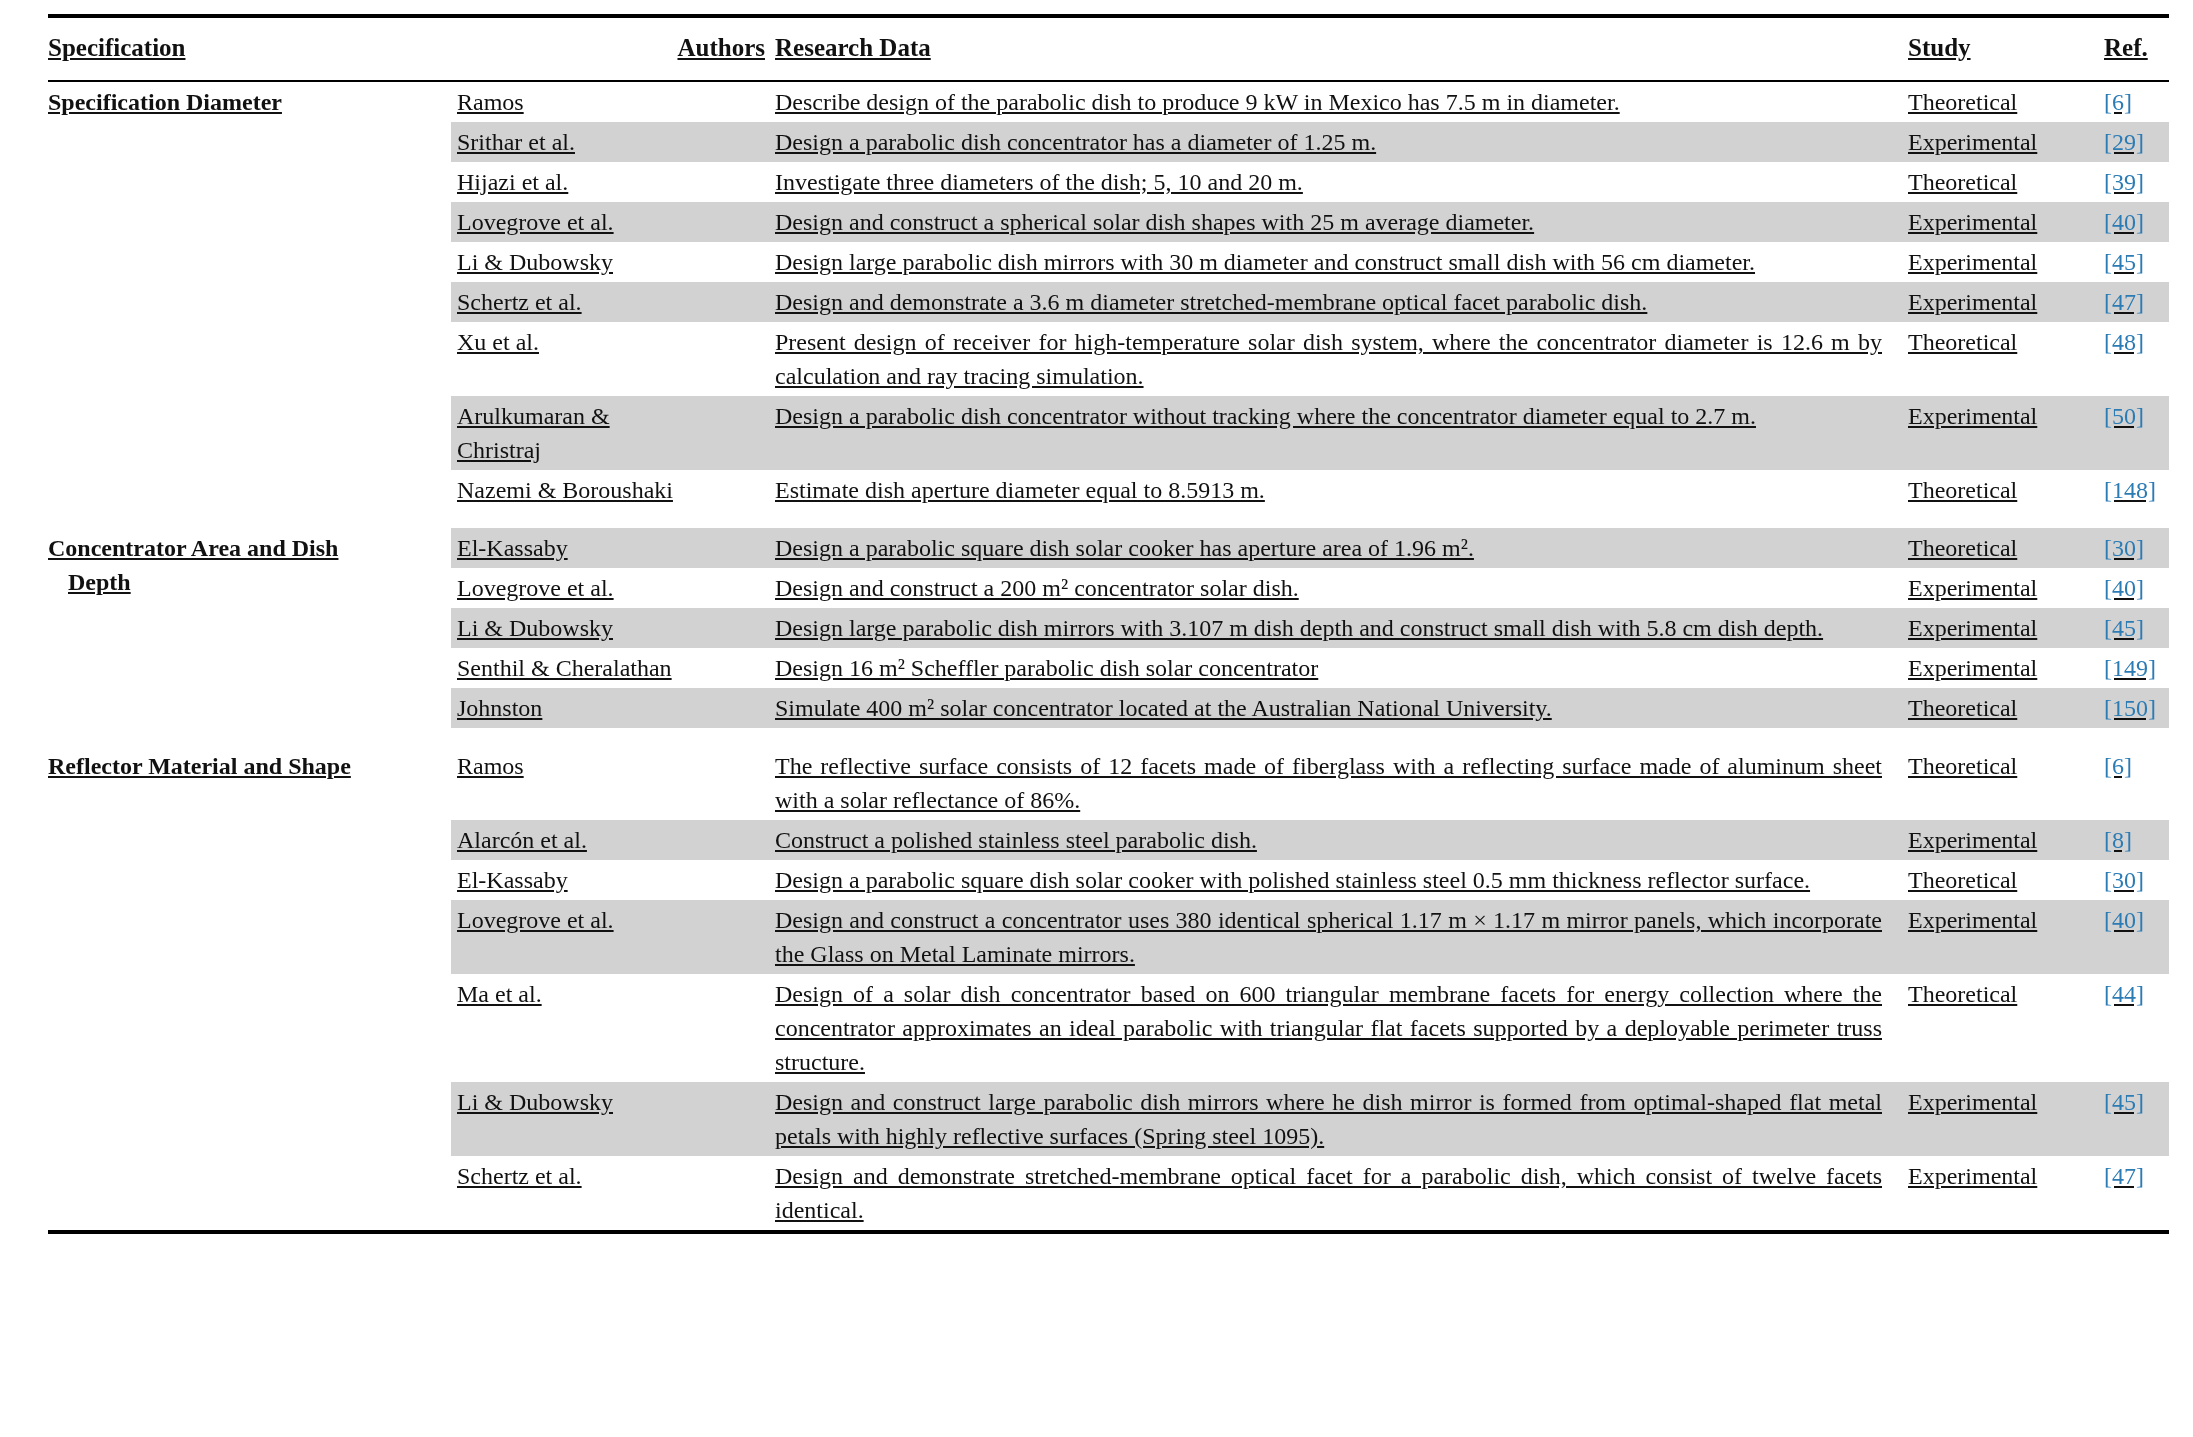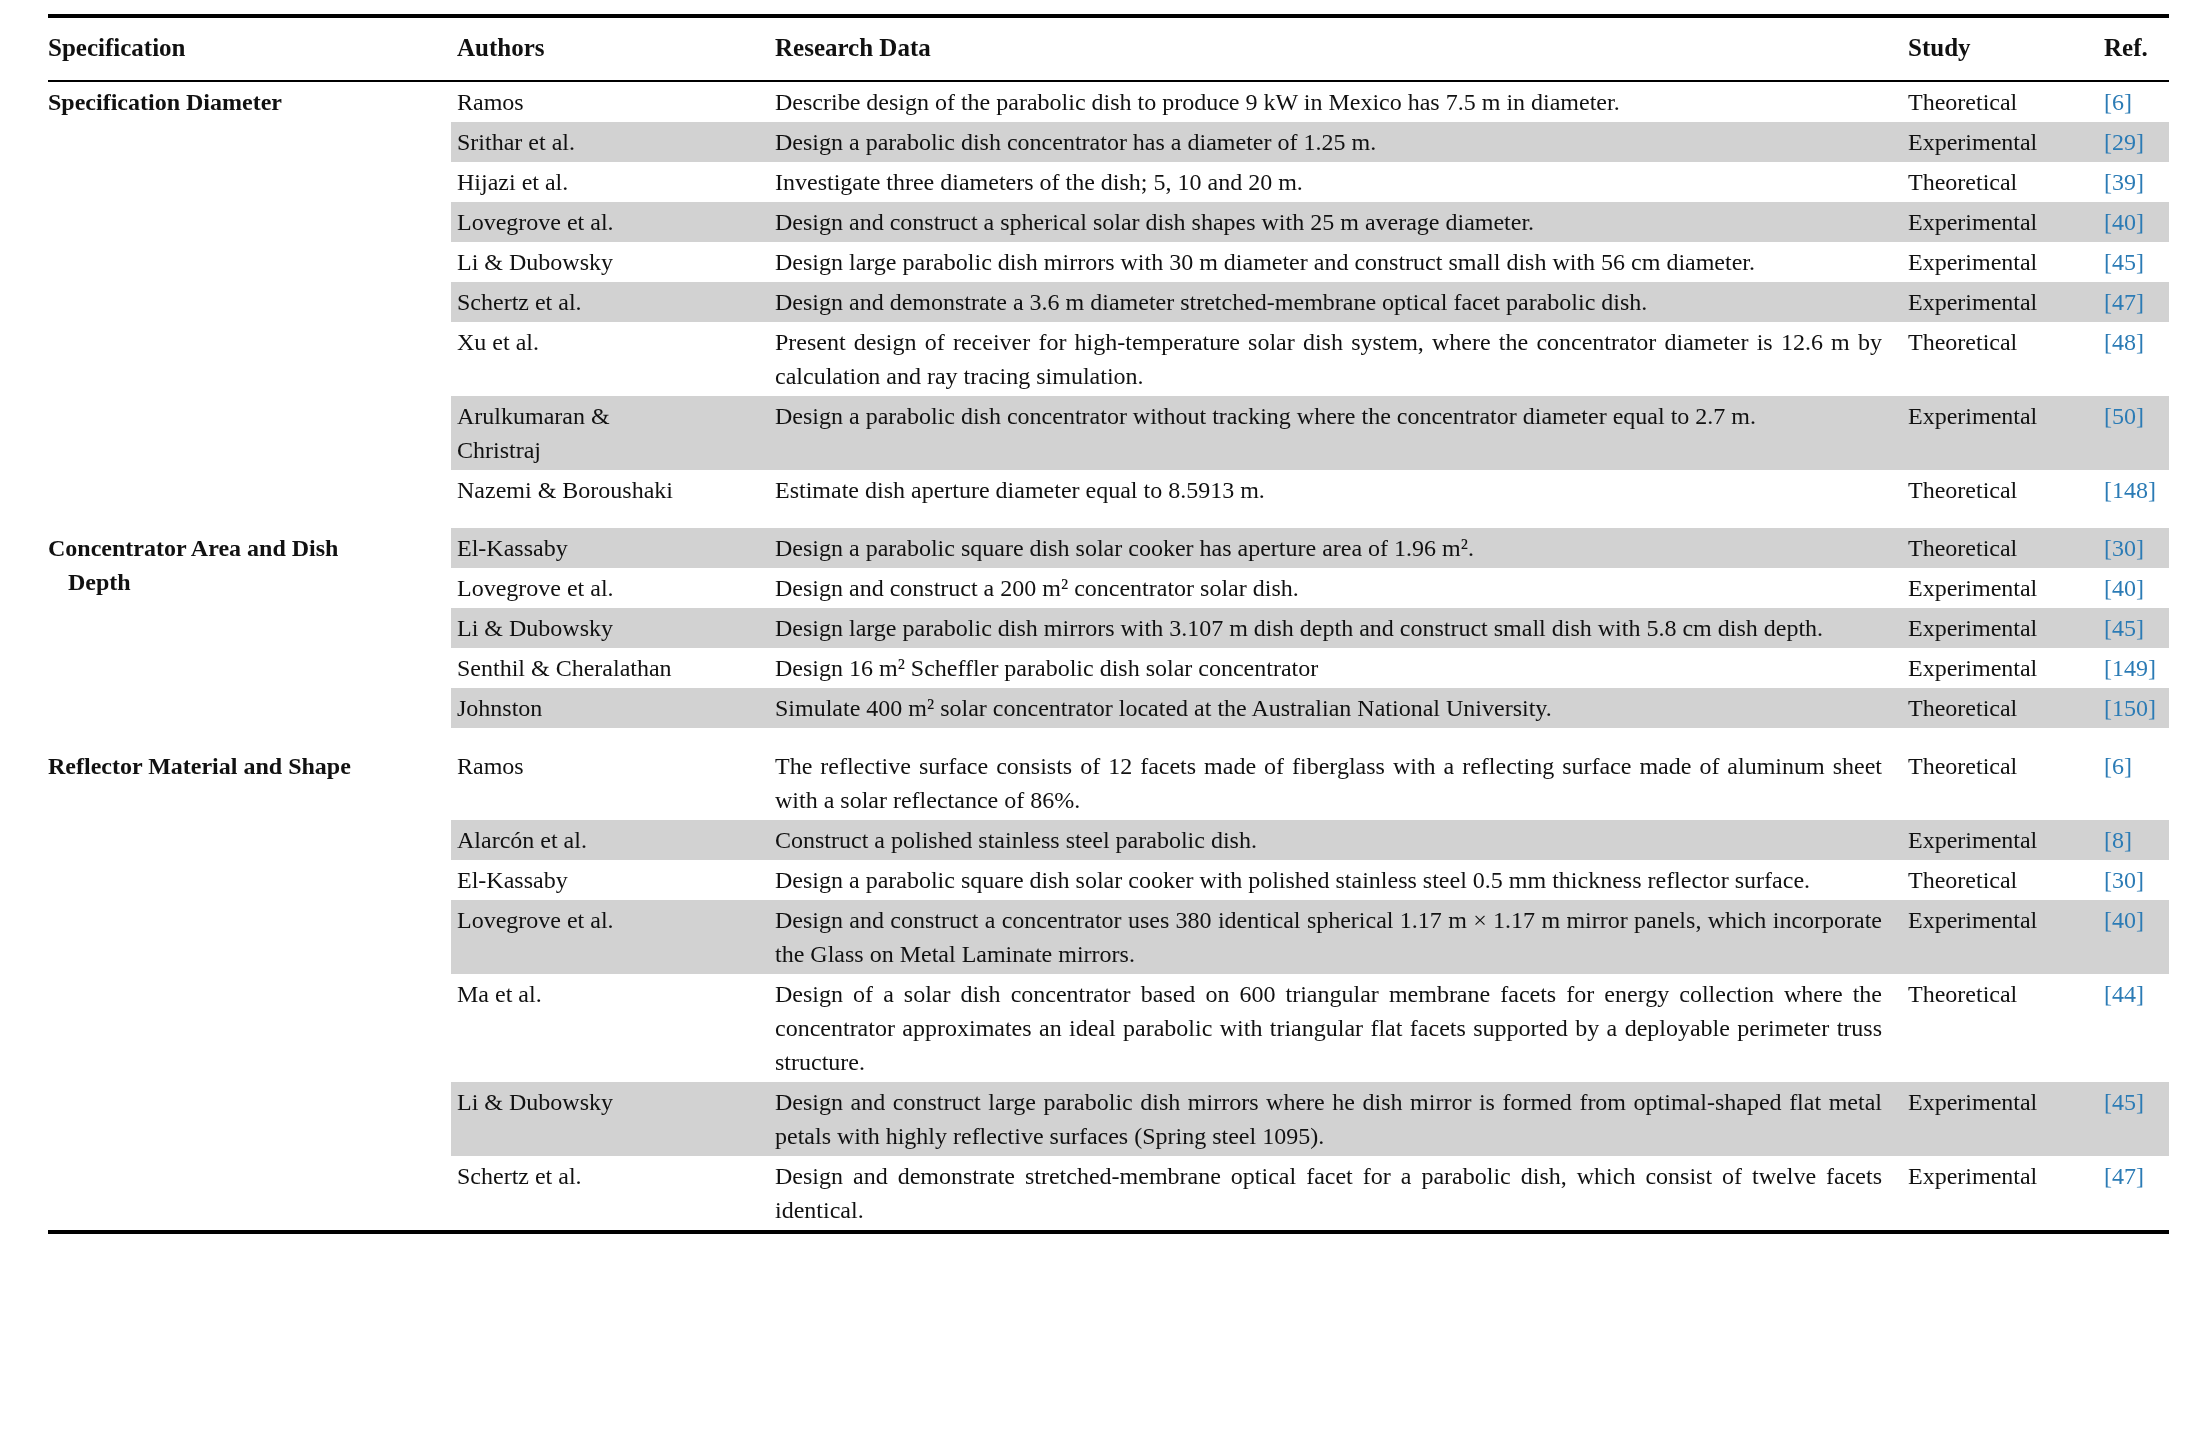--- a/index.html
+++ b/index.html
@@ -15,36 +15,37 @@
     overflow: hidden;
     background: #ffffff;
   }
   table.spec-table {
     border-collapse: collapse;
     table-layout: fixed;
     width: 2121px;
     margin: 14px 0 0 48px;
     border-top: 4px solid var(--rule, #000000);
     border-bottom: 4px solid var(--rule, #000000);
+    text-decoration: underline;
   }
   col.c-spec    { width: 403px; }
   col.c-authors { width: 324px; }
   col.c-data    { width: 1133px; }
   col.c-study   { width: 196px; }
   col.c-ref     { width: 65px; }
 
   th {
     font-size: 25px;
     font-weight: bold;
     text-align: left;
     vertical-align: bottom;
     padding: 16px 10px 18px 0;
     border-bottom: 2px solid var(--rule, #000000);
   }
-  th.h-authors { padding-left: 6px; }
+  th.h-authors { padding-left: 6px; text-align: right; }
 
   td {
     font-size: 24px;
     line-height: 34px;
     vertical-align: top;
     padding: 3px 14px 3px 0;
   }
   td.spec {
     font-weight: bold;
     white-space: pre-line;

